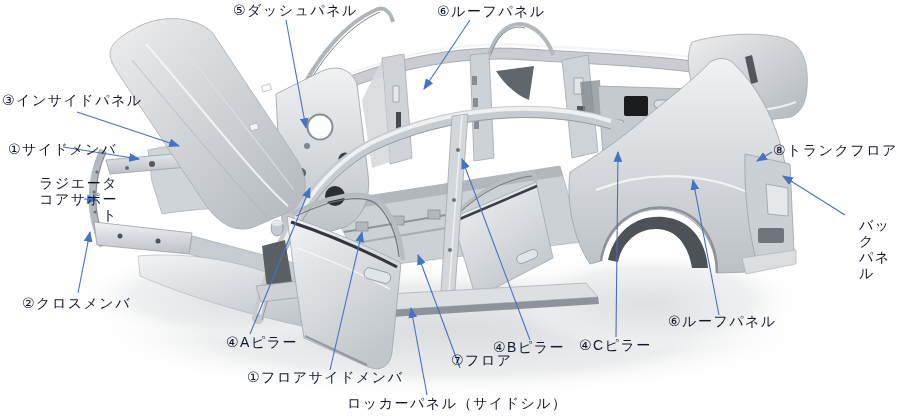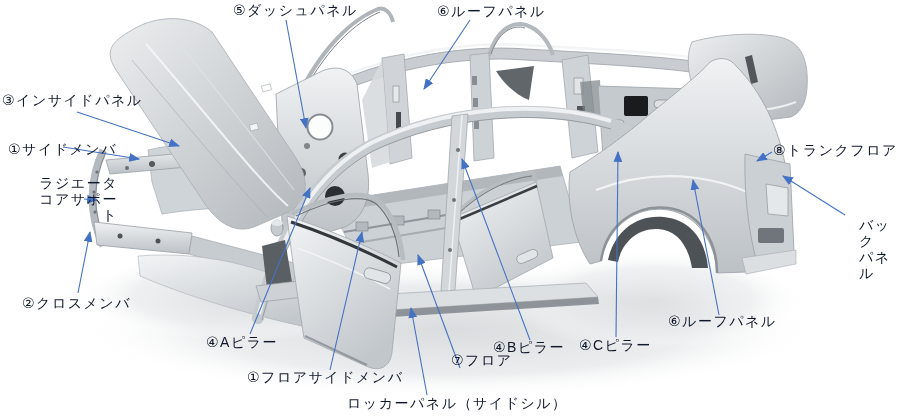--- a/index.html
+++ b/index.html
@@ -195,21 +195,21 @@
     <line x1="772" y1="152" x2="757" y2="161" stroke="#4472c4" stroke-width="1.1" marker-end="url(#ah)"></line>
   </svg>
 
   <div class="lbl" style="left:233px;top:2px;">⑤ダッシュパネル</div>
   <div class="lbl" style="left:437px;top:3px;">⑥ルーフパネル</div>
   <div class="lbl" style="left:2px;top:92px;">③インサイドパネル</div>
   <div class="lbl" style="left:8px;top:141px;">①サイドメンバ</div>
   <div class="lbl multi right" style="left:0px;top:175px;width:86px;">ラジエータ
 コアサポート</div>
   <div class="lbl" style="left:22px;top:295px;">②クロスメンバ</div>
-  <div class="lbl" style="left:206px;top:334px;">④Aピラー</div>
+  <div class="lbl" style="left:226px;top:334px;">④Aピラー</div>
   <div class="lbl" style="left:247px;top:369px;text-align:right;">①フロアサイドメンバ</div>
   <div class="lbl" style="left:347px;top:395px;">ロッカーパネル（サイドシル）</div>
   <div class="lbl" style="left:451px;top:352px;">⑦フロア</div>
   <div class="lbl" style="left:493px;top:339px;">④Bピラー</div>
   <div class="lbl" style="left:579px;top:337px;text-align:right;">④Cピラー</div>
   <div class="lbl" style="left:668px;top:313px;">⑥ルーフパネル</div>
   <div class="lbl multi" style="left:827px;top:217px;">バック
 パネル</div>
   <div class="lbl" style="left:773px;top:142px;">⑧トランクフロア</div>
 

